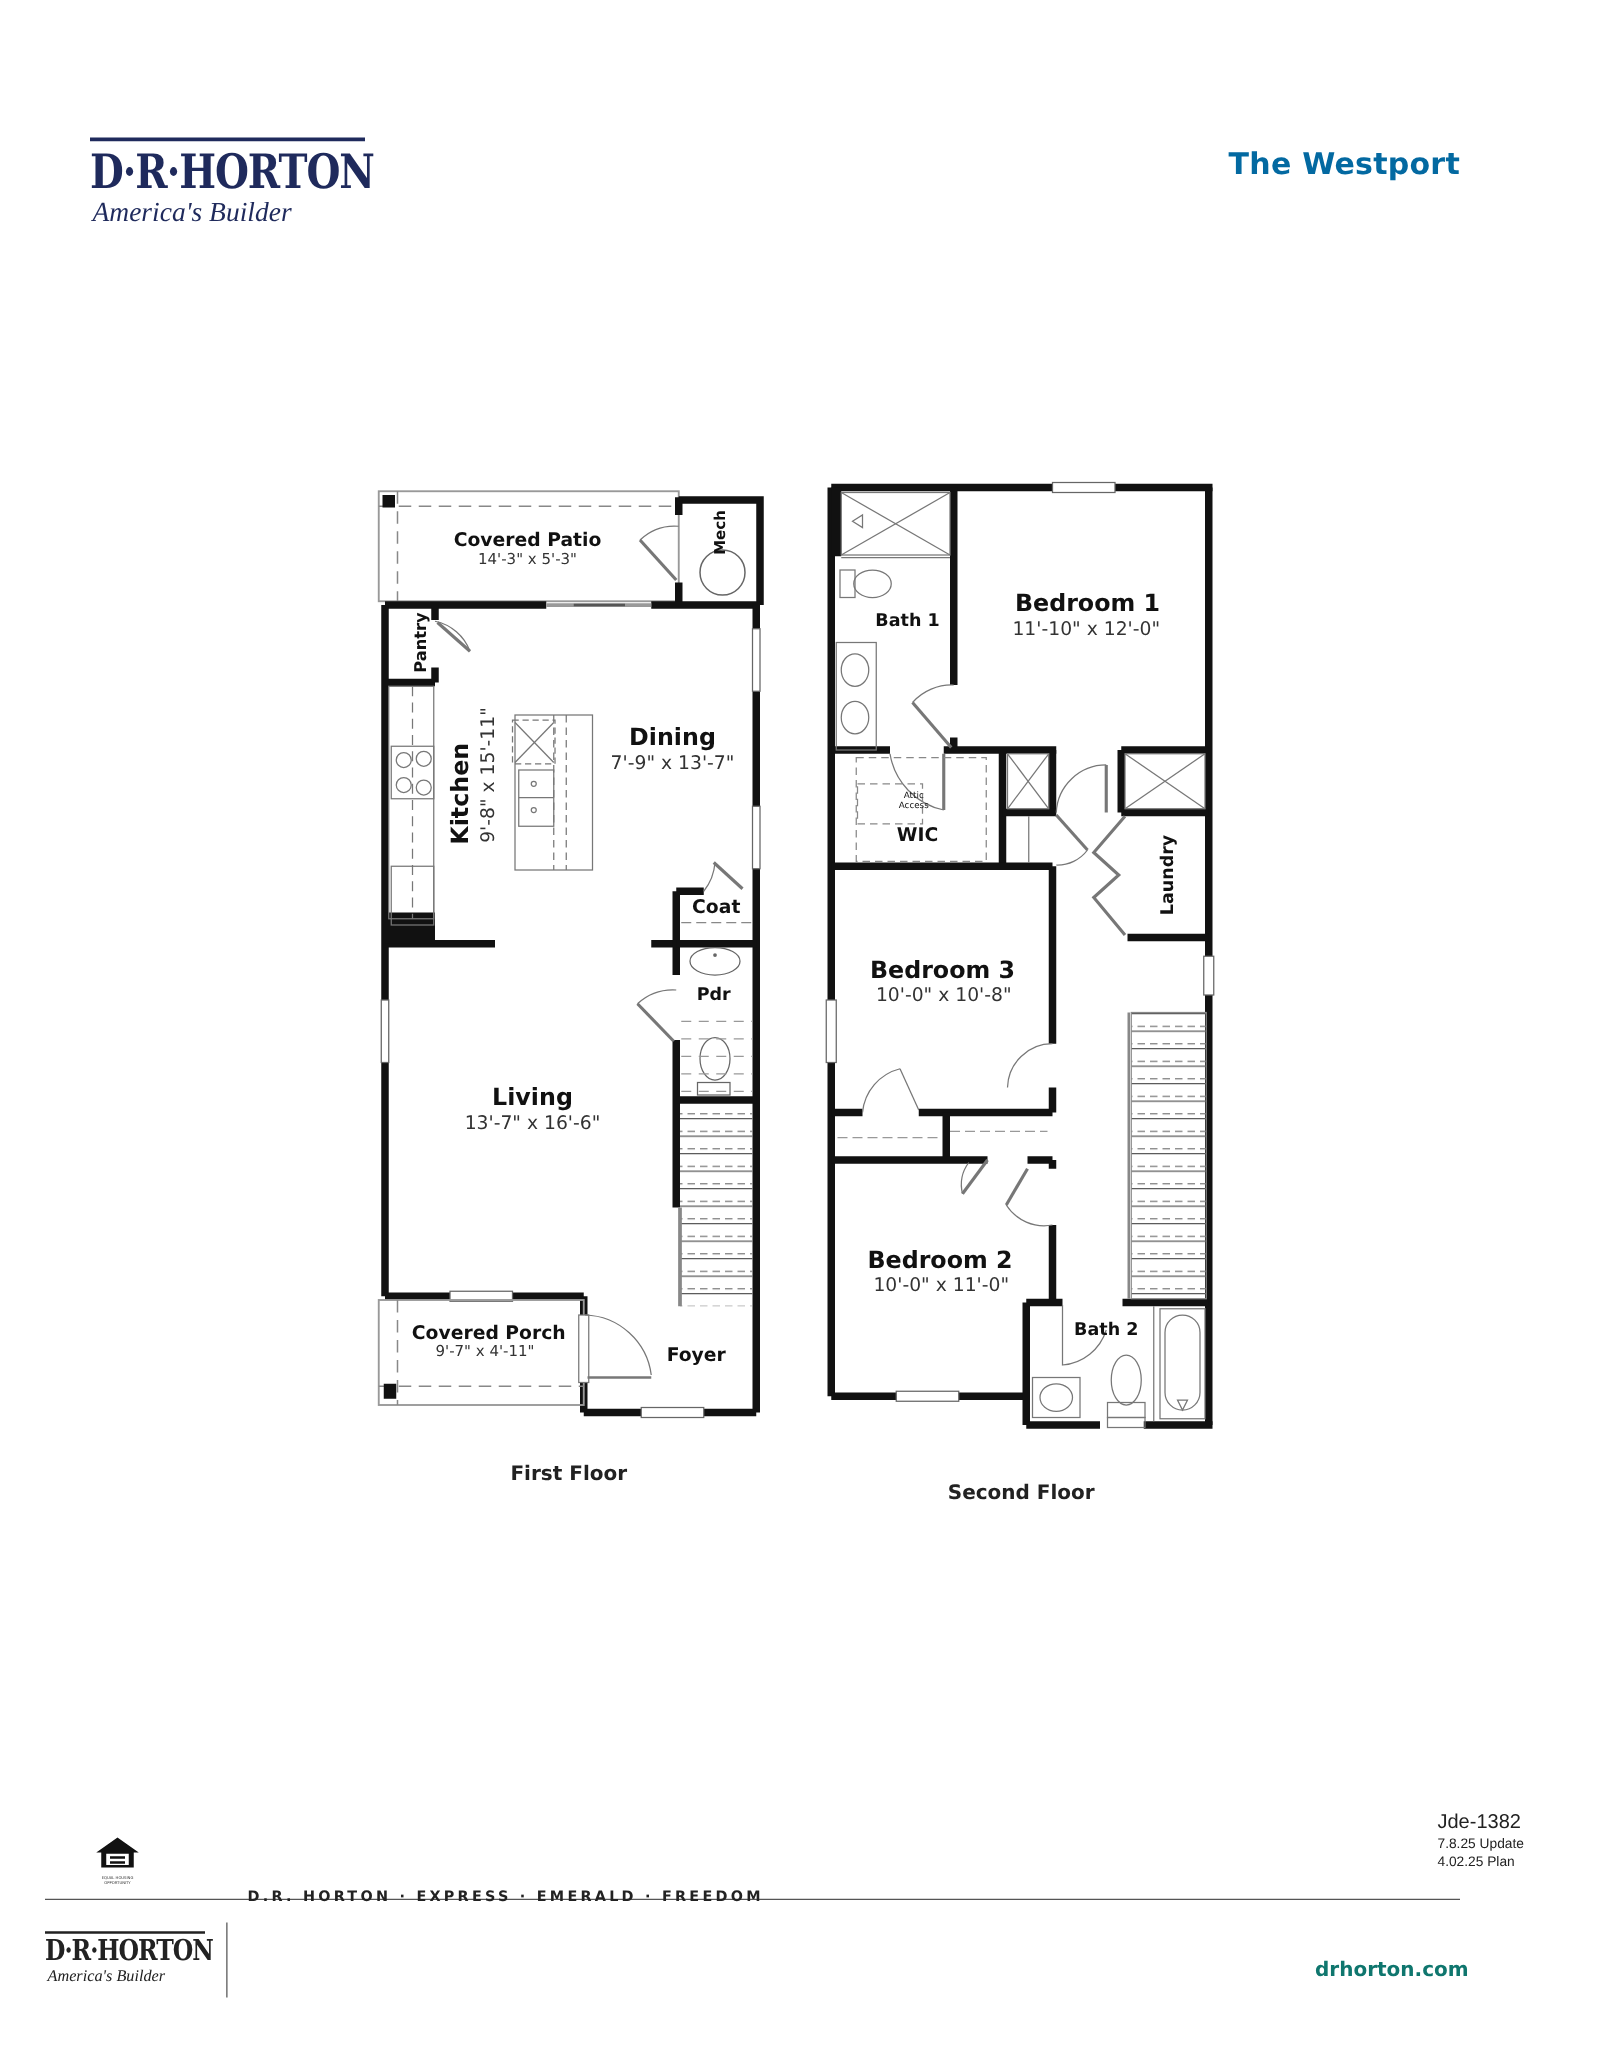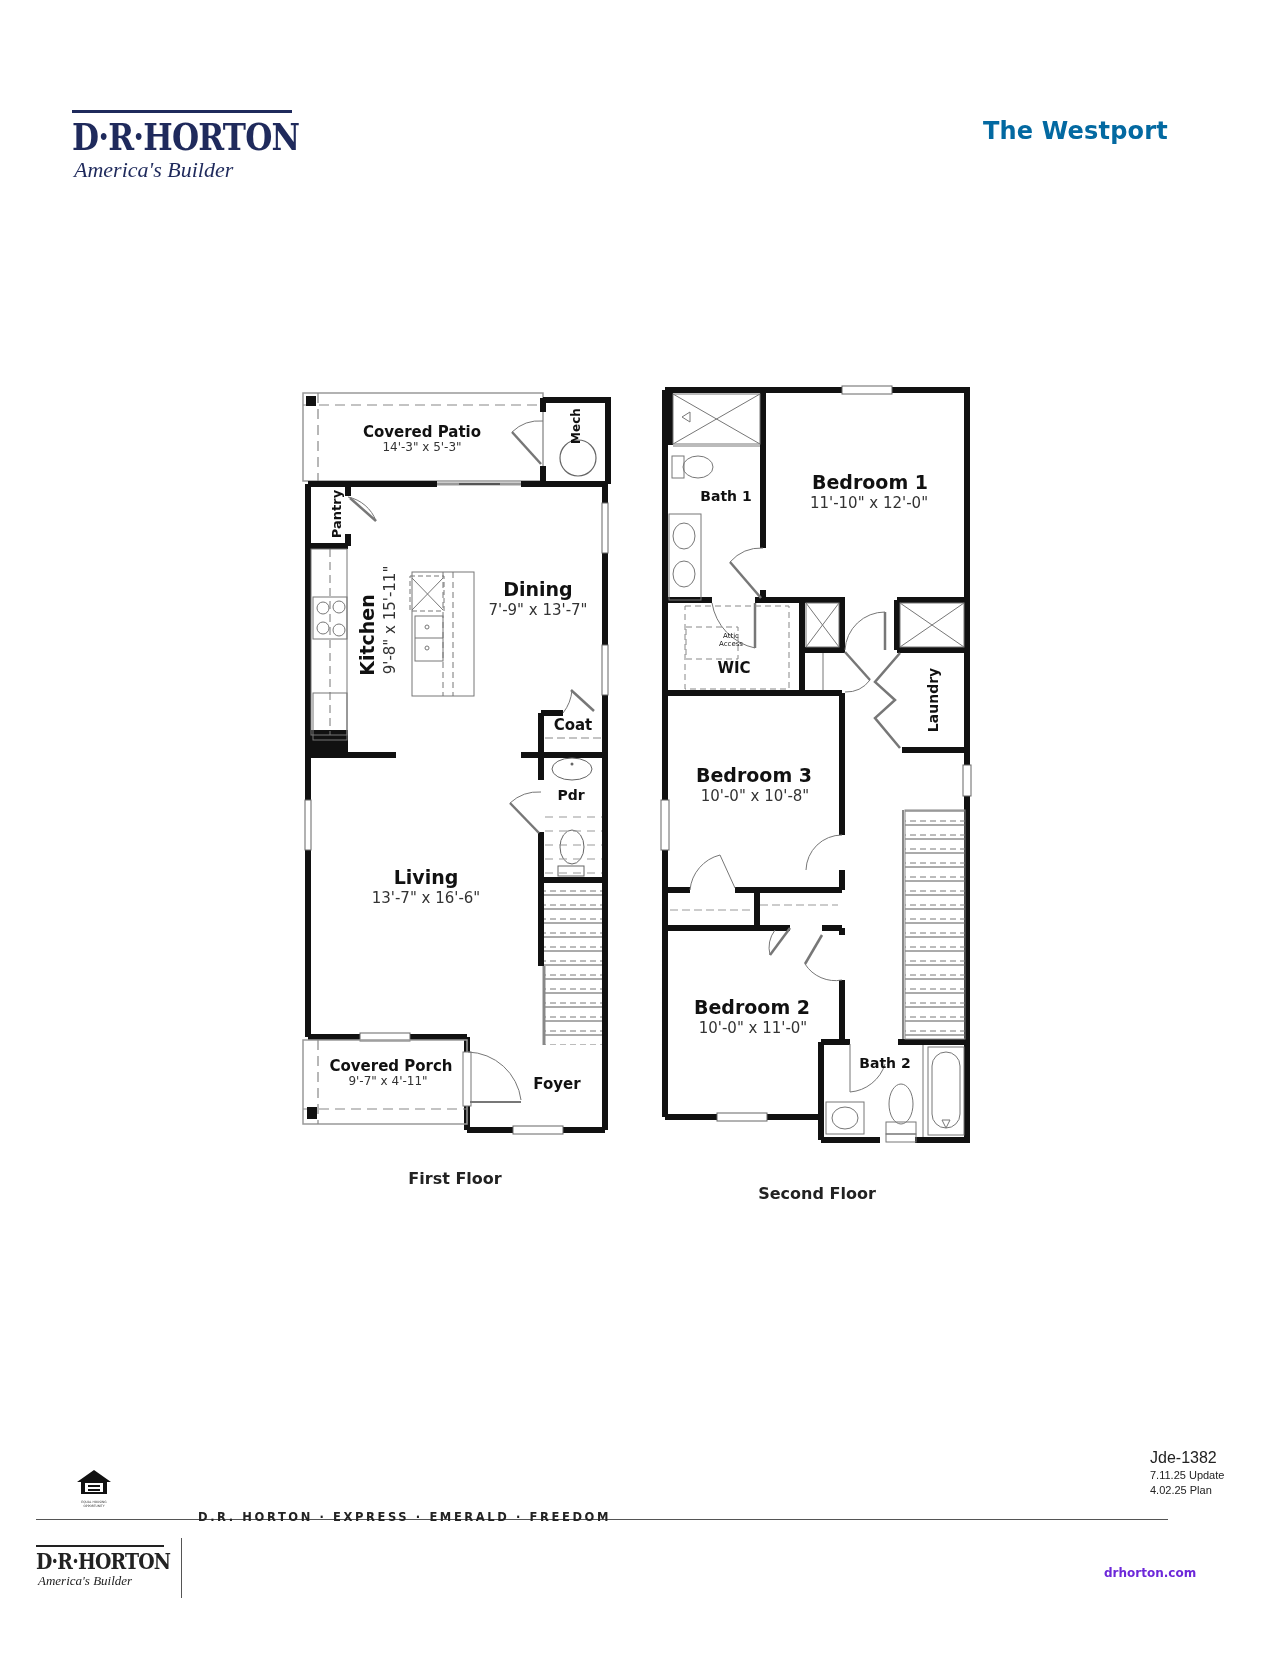--- a/index.html
+++ b/index.html
@@ -16,21 +16,21 @@
   .version .small { font-size:11px; line-height:15px; }
   .eho { left:74px; top:1468px; width:40px; text-align:center; }
   .eho-text { font-size:3px; line-height:4px; color:#333; }
   .footer-rule { left:36px; top:1519px; width:1132px; height:1px; background:#555; }
   .logo-bottom { left:36px; top:1545px; width:140px; }
   .logo-bottom .logo-rule { width:128px; height:2px; background:#222; margin-bottom:2px; }
   .logo-bottom .logo-word { font-size:23px; line-height:24px; color:#222; transform:scaleX(0.82); }
   .logo-bottom .logo-script { font-size:13px; line-height:16px; color:#222; }
   .footer-vsep { left:181px; top:1538px; width:1px; height:60px; background:#555; }
   .brands { left:198px; top:1510px; font-size:11.5px; letter-spacing:2.6px; font-weight:bold; color:#222; }
-  .site { left:1104px; top:1566px; font-size:12px; color:#6d28d9; font-weight:bold; }
+  .site { left:1052px; top:1566px; font-size:16px; color:#0f766e; font-weight:bold; }
   text { font-family:"DejaVu Sans", sans-serif; }
 </style>
 </head>
 <body>
 
 <div class="abs logo-top">
   <div class="logo-rule"></div>
   <div class="logo-word">D·R·HORTON</div>
   <div class="logo-script">America's Builder</div>
 </div>
@@ -311,21 +311,21 @@
     <text x="753" y="1033" font-size="15" fill="#333">10'-0" x 11'-0"</text>
     <text x="885" y="1068" font-size="14" font-weight="bold">Bath 2</text>
   </g>
 
   <text x="455" y="1184" font-size="16" font-weight="bold" fill="#222" text-anchor="middle">First Floor</text>
   <text x="817" y="1199" font-size="16" font-weight="bold" fill="#222" text-anchor="middle">Second Floor</text>
 </svg>
 
 <div class="abs version">
   <div class="code">Jde-1382</div>
-  <div class="small">7.11.25 Update</div>
+  <div class="small">7.8.25 Update</div>
   <div class="small">4.02.25 Plan</div>
 </div>
 
 <div class="abs eho">
   <svg width="40" height="28" viewBox="0 0 40 28">
     <path d="M20 2 L37 14 L33 14 L33 26 L7 26 L7 14 L3 14 Z" fill="#111"></path>
     <rect x="11" y="15" width="18" height="9" fill="#fff"></rect>
     <rect x="14" y="17" width="12" height="2" fill="#111"></rect>
     <rect x="14" y="21" width="12" height="2" fill="#111"></rect>
   </svg>

